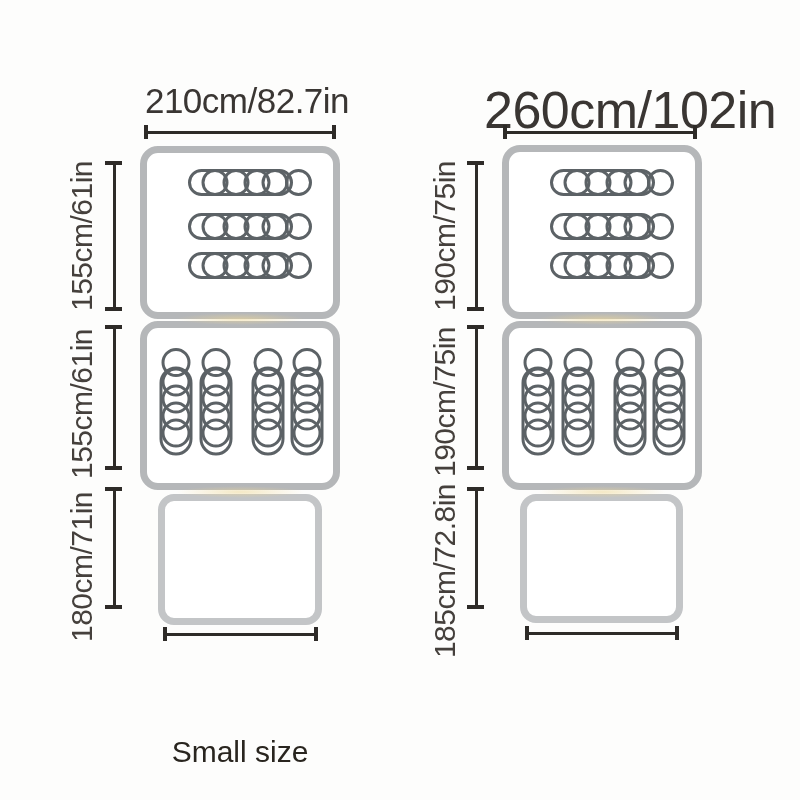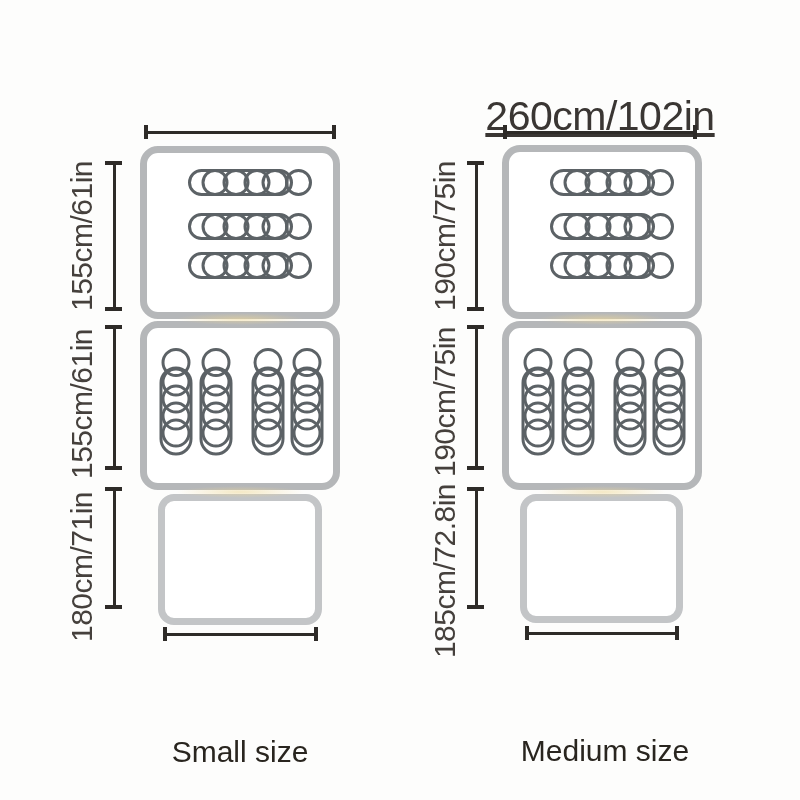--- a/index.html
+++ b/index.html
@@ -80,20 +80,21 @@
         <circle cx="17" cy="85" r="13"></circle>
       </g>
     </symbol>
   </defs>
 </svg>
 
 <div class="stage">
 
   <section class="diagram">
 
+    <div class="dim-title" style="left:137px; top:83px; width:220px; font-size:35px;">210cm/82.7in</div>
 
     <div>
       <div class="hline" style="left:145px; top:131px; width:191px;"></div>
       <div class="htick" style="left:144px; top:125px;"></div>
       <div class="htick" style="left:332px; top:125px;"></div>
     </div>
 
     <div class="vestibule" style="left:158px; top:494px; width:164px; height:131px;"></div>
 
     <div class="room" style="left:140px; top:146px; width:200px; height:173px;"></div>
@@ -162,21 +163,21 @@
       <div class="hline" style="left:165px; top:633px; width:152px;"></div>
       <div class="htick" style="left:163px; top:627px;"></div>
       <div class="htick" style="left:314px; top:627px;"></div>
     </div>
 
     <div class="size-label" style="left:140px; top:737px; width:200px;">Small size</div>
   </section>
 
   <section class="diagram">
 
-    <div class="dim-title" style="left:484px; top:96px; width:232px; font-size:41px;text-decoration:underline;">260cm/102in</div>
+    <div class="dim-title" style="left:484px; top:84px; width:232px; font-size:52px;">260cm/102in</div>
 
     <div>
       <div class="hline" style="left:505px; top:131px; width:192px;"></div>
       <div class="htick" style="left:503px; top:125px;"></div>
       <div class="htick" style="left:693px; top:125px;"></div>
     </div>
 
     <div class="vestibule" style="left:520px; top:494px; width:163px; height:129px;"></div>
 
     <div class="room" style="left:502px; top:145px; width:200px; height:174px;"></div>
@@ -240,16 +241,15 @@
     <div class="vlabel" style="left:445px; top:236px;">190cm/75in</div>
     <div class="vlabel" style="left:445px; top:402px;">190cm/75in</div>
     <div class="vlabel" style="left:445px; top:571px;">185cm/72.8in</div>
 
     <div>
       <div class="hline" style="left:527px; top:632px; width:151px;"></div>
       <div class="htick" style="left:525px; top:626px;"></div>
       <div class="htick" style="left:675px; top:626px;"></div>
     </div>
 
-    <div class="size-label" style="left:500px; top:736px; width:210px;">Medium size</div>
   </section>
 
 </div>
 
 </body></html>

